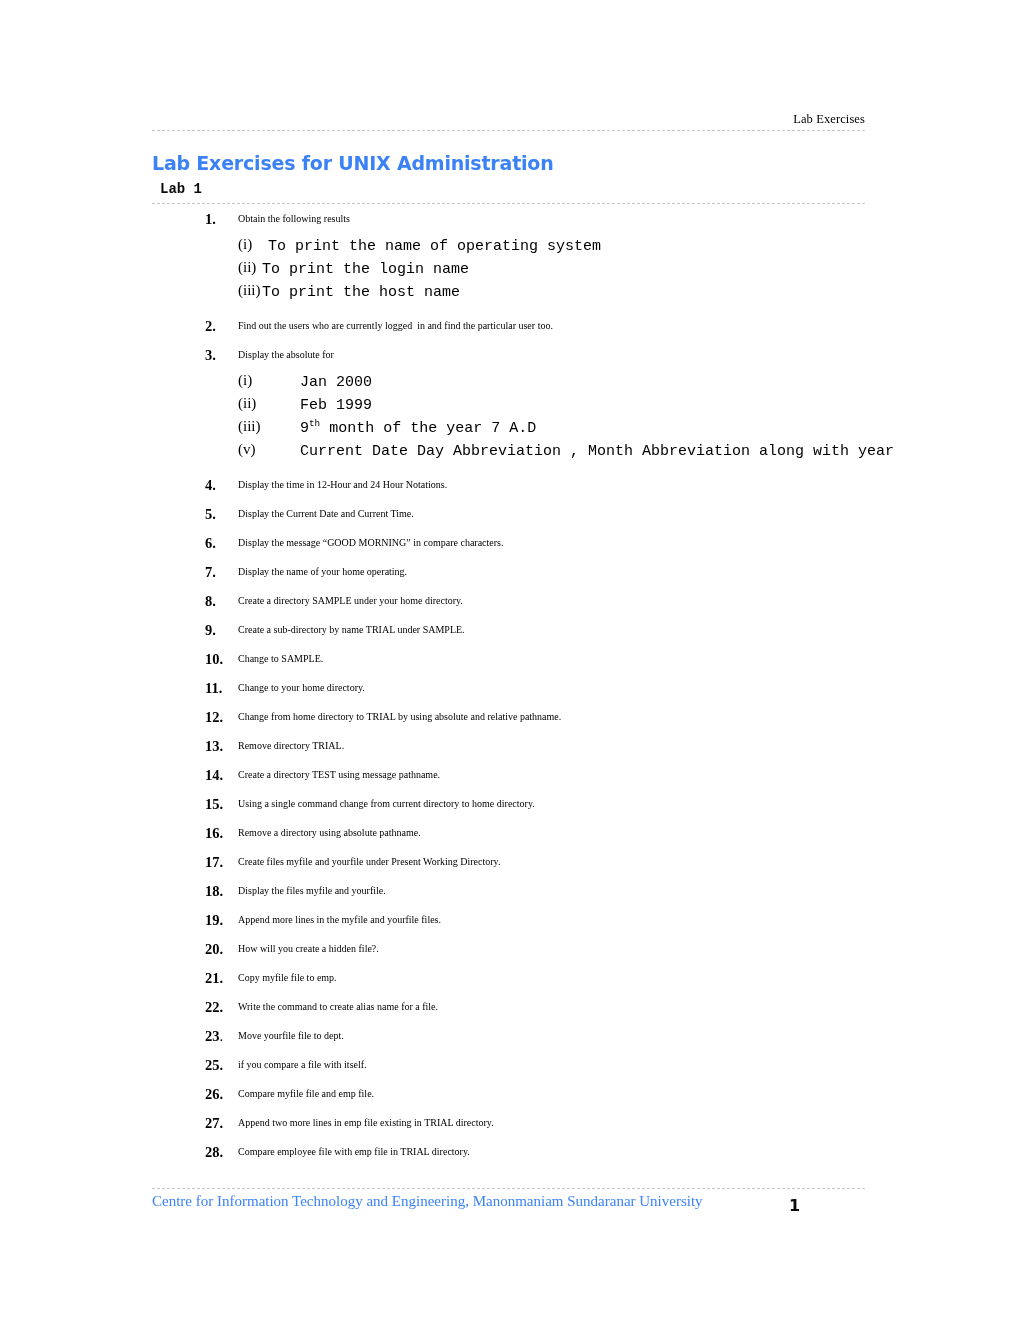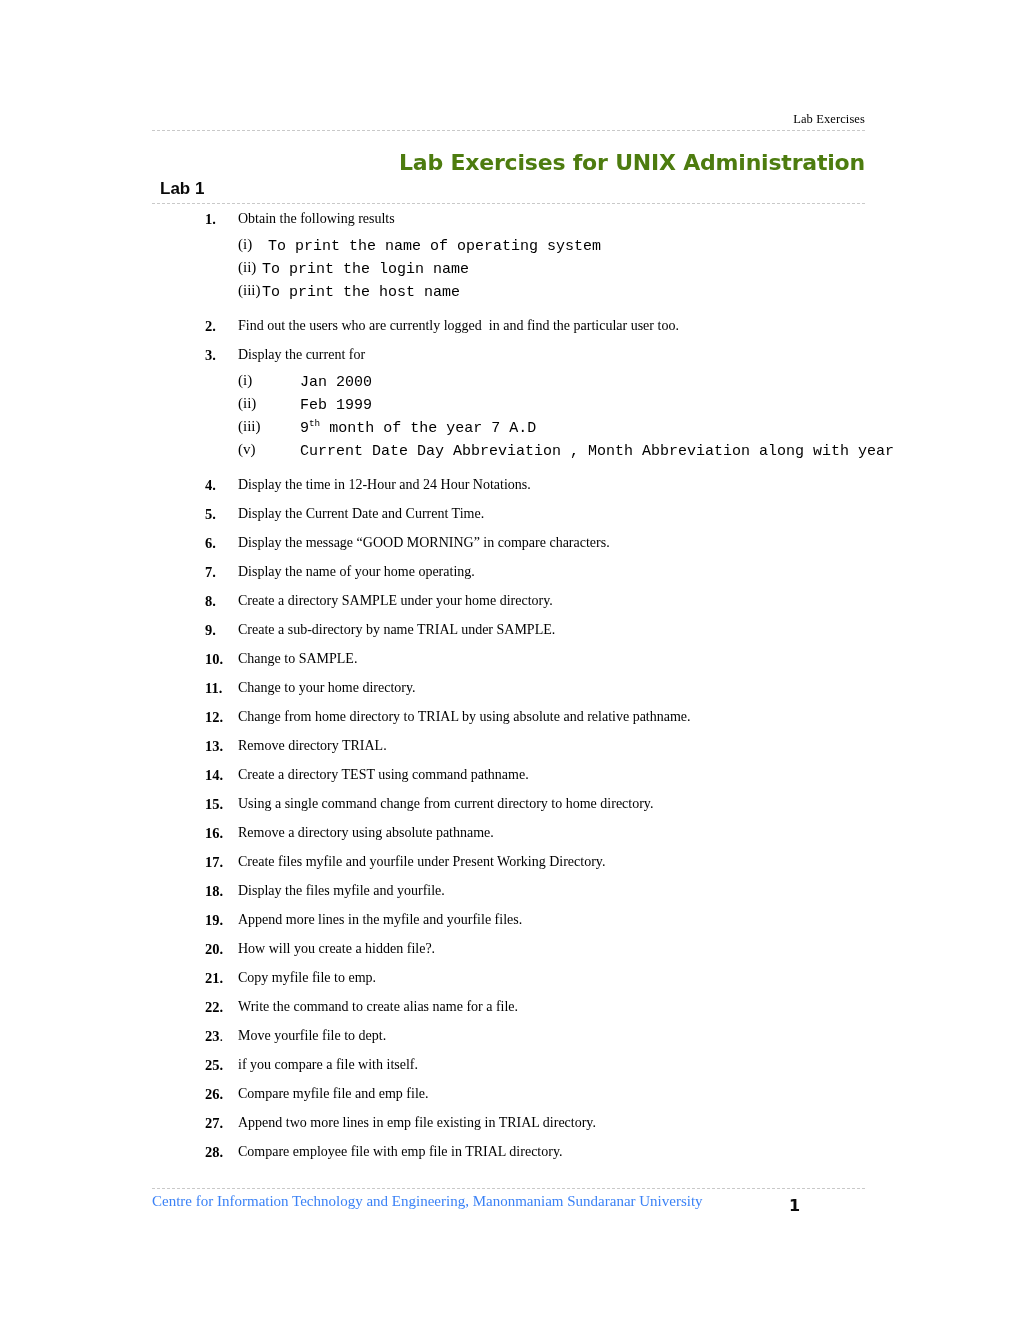--- a/index.html
+++ b/index.html
@@ -51,35 +51,35 @@
     top: 130px;
     width: 713px;
   }
 
   
   .doc-title {
     position: absolute;
     left: 152px;
     top: 150px;
     width: 713px;
-    text-align: right;
+    text-align: left;
     font-family: "DejaVu Sans", sans-serif;
     font-weight: bold;
-    font-size: 22px;
+    font-size: 19px;
     line-height: 26px;
     letter-spacing: -0.2px;
-    color: #4d7c0f;
+    color: #3b82f6;
   }
   .lab-heading {
     position: absolute;
     left: 160px;
     top: 180px;
-    font-family: Liberation Sans, sans-serif;
+    font-family: Liberation Mono, monospace;
     font-weight: bold;
-    font-size: 17px;
+    font-size: 14px;
     line-height: 18px;
     color: #0a0a0a;
   }
   .lab-rule {
     position: absolute;
     left: 152px;
     top: 203px;
     width: 713px;
   }
 
@@ -102,21 +102,21 @@
     left: 205px;
     top: 0;
     width: 28px;
     text-align: left;
     font-size: 14.5px;
     line-height: 20px;
     font-weight: bold;
   }
   .item-num .nb-dot { font-weight: normal; }
   .item-text {
-    font-size: 14px;
+    font-size: 10px;
     line-height: 20px;
     white-space: pre-wrap;
     font-family: Liberation Serif, serif;
   }
 
   
   .sublist {
     margin: 5px 0 0 0;
     padding: 0;
   }
@@ -203,21 +203,21 @@
           <div class="sub-row"><span class="sub-rom">(ii)</span><span class="sub-val">To print the login name</span></div>
           <div class="sub-row"><span class="sub-rom">(iii)</span><span class="sub-val">To print the host name</span></div>
         </div>
       </div>
       <div class="item tight">
         <div class="item-num">2.</div>
         <div class="item-text">Find out the users who are currently logged  in and find the particular user too.</div>
       </div>
       <div class="item has-sub">
         <div class="item-num">3.</div>
-        <div class="item-text">Display the current for</div>
+        <div class="item-text">Display the absolute for</div>
         <div class="sublist gap-wide">
           <div class="sub-row"><span class="sub-rom">(i)</span><span class="sub-val">Jan 2000</span></div>
           <div class="sub-row"><span class="sub-rom">(ii)</span><span class="sub-val">Feb 1999</span></div>
           <div class="sub-row"><span class="sub-rom">(iii)</span><span class="sub-val"><span>9</span><sup>th</sup><span> month of the year 7 A.D</span></span></div>
           <div class="sub-row"><span class="sub-rom">(v)</span><span class="sub-val">Current Date Day Abbreviation , Month Abbreviation along with year</span></div>
         </div>
       </div>
       <div class="item tight">
         <div class="item-num">4.</div>
         <div class="item-text">Display the time in 12-Hour and 24 Hour Notations.</div>
@@ -253,21 +253,21 @@
       <div class="item tight">
         <div class="item-num">12.</div>
         <div class="item-text">Change from home directory to TRIAL by using absolute and relative pathname.</div>
       </div>
       <div class="item tight">
         <div class="item-num">13.</div>
         <div class="item-text">Remove directory TRIAL.</div>
       </div>
       <div class="item tight">
         <div class="item-num">14.</div>
-        <div class="item-text">Create a directory TEST using command pathname.</div>
+        <div class="item-text">Create a directory TEST using message pathname.</div>
       </div>
       <div class="item tight">
         <div class="item-num">15.</div>
         <div class="item-text">Using a single command change from current directory to home directory.</div>
       </div>
       <div class="item tight">
         <div class="item-num">16.</div>
         <div class="item-text">Remove a directory using absolute pathname.</div>
       </div>
       <div class="item tight">

